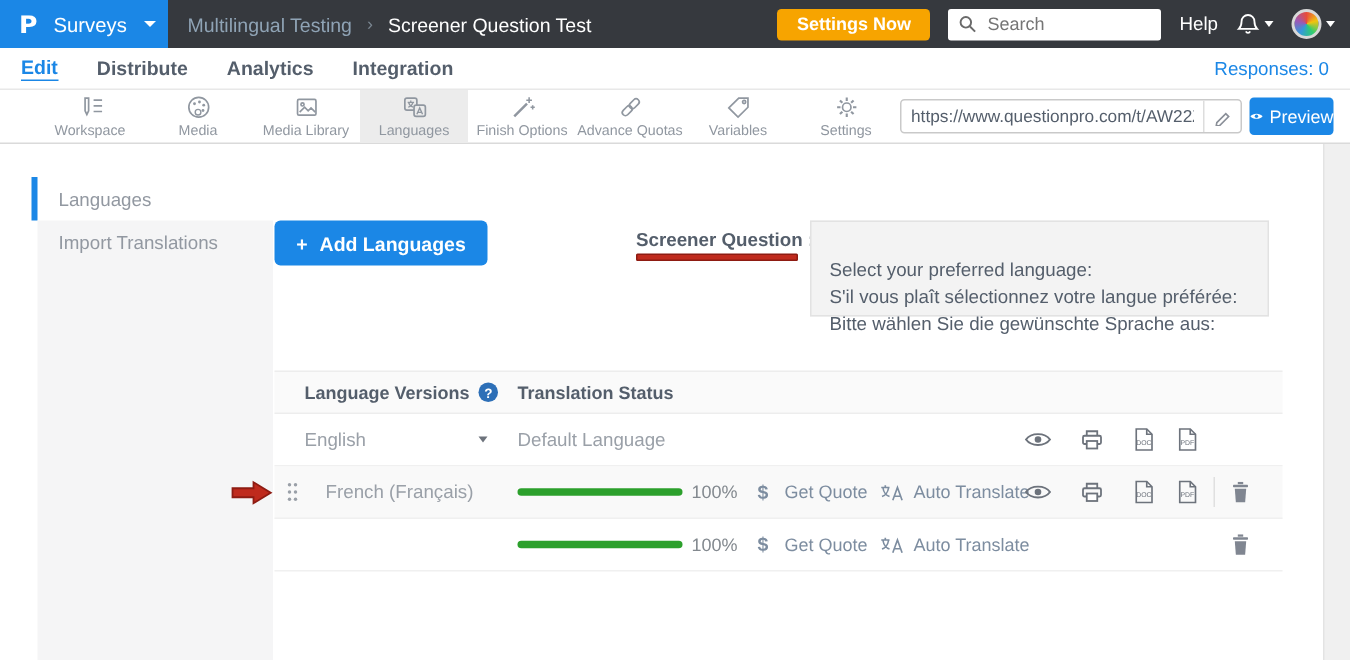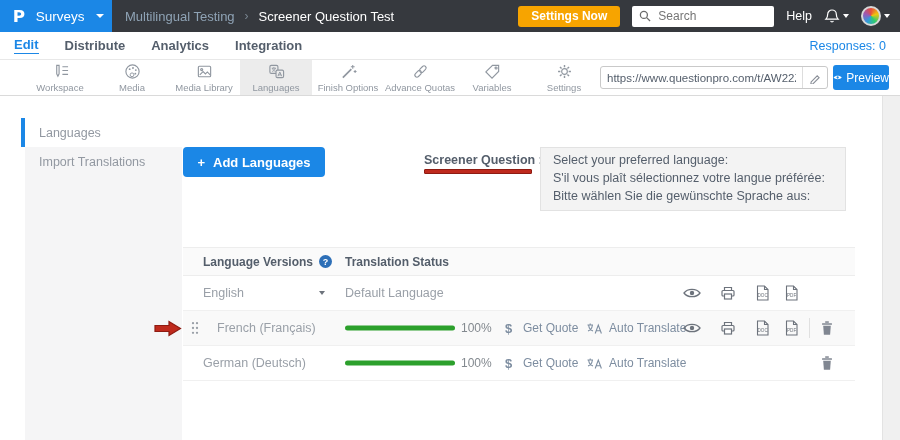--- a/index.html
+++ b/index.html
@@ -38,21 +38,21 @@
   .previewbtn{position:absolute;left:833px;top:65px;width:56px;height:25px;background:#1b87e6;border:none;border-radius:3px;color:#fff;font-size:12px;font-family:"Liberation Sans",sans-serif;display:flex;align-items:center;justify-content:center;gap:4px;cursor:pointer;padding:0;}
   
   .rightstrip{position:absolute;top:96px;left:882px;width:18px;height:344px;background:#f0f0f0;border-left:1px solid #e3e3e3;box-sizing:border-box;}
   .sidebar{position:absolute;left:21px;top:118px;width:161px;height:322px;display:flex;flex-direction:column;}
   .sb-item{height:29px;display:flex;align-items:center;padding-left:14px;font-size:12.5px;color:#9298a1;background:#f5f5f6;margin-left:4px;cursor:pointer;}
   .sb-item.active{background:#fff;border-left:4px solid #1b87e6;margin-left:0;padding-left:14px;}
   .sb-fill{flex:1;background:#f5f5f6;margin-left:4px;}
   .addbtn{position:absolute;left:183px;top:147px;width:142px;height:30px;background:#1b87e6;border:none;border-radius:4px;color:#fff;font-size:13px;font-weight:bold;font-family:"Liberation Sans",sans-serif;display:flex;align-items:center;justify-content:center;gap:8px;cursor:pointer;}
   .screener-label{position:absolute;left:424px;top:153px;font-size:12.5px;font-weight:bold;color:#545e6b;}
   .red-underline{position:absolute;left:424px;top:169px;width:108px;height:5px;background:#bf2a1d;border:1px solid #8e1b12;box-sizing:border-box;border-radius:1px;}
-  .screener-box{position:absolute;left:540px;top:147px;width:306px;height:64px;background:#f3f3f3;border:1px solid #e2e2e2;box-sizing:border-box;padding:3px 12px;font-size:12.5px;color:#545e6b;line-height:18px;}
+  .screener-box{position:absolute;left:540px;top:147px;width:306px;height:64px;background:#f3f3f3;border:1px solid #e2e2e2;box-sizing:border-box;padding:23px 12px;font-size:12.5px;color:#545e6b;line-height:18px;}
   
   .tbl{position:absolute;left:183px;top:247px;width:672px;}
   .thead{height:29px;background:#fafafa;border-top:1px solid #ededed;border-bottom:1px solid #ededed;box-sizing:border-box;display:flex;align-items:center;padding-left:20px;font-size:12px;font-weight:bold;color:#545e6b;}
   .th-lang{width:142px;display:flex;align-items:center;gap:6px;}
   .helpdot{width:13px;height:13px;border-radius:50%;background:#2d6fb7;color:#fff;font-size:9px;font-weight:bold;display:flex;align-items:center;justify-content:center;cursor:pointer;}
   .trow{position:relative;height:35px;border-bottom:1px solid #f0f0f0;display:flex;align-items:center;padding-left:20px;box-sizing:border-box;font-size:12.5px;color:#9aa0a8;}
   .trow.alt{background:#f9f9f9;}
   .langcell{width:142px;display:flex;align-items:center;}
   .langsel{width:122px;display:flex;align-items:center;justify-content:space-between;cursor:pointer;}
   .tri-g{border-top-color:#6d737c;}
@@ -336,23 +336,20 @@
       <span class="abs p-trash">
           <svg width="14" height="16" viewBox="0 0 14 16">
             <rect x="2" y="3.2" width="10" height="1.6" rx="0.5" fill="#808691"></rect>
             <rect x="5.2" y="1.3" width="3.6" height="1.5" fill="#808691"></rect>
             <path d="M3.2 5.8 h7.6 l-0.7 9 h-6.2 Z" fill="#808691"></path>
           </svg>
         </span>
     </div>
 
     <div class="trow">
-      <div class="langcell">
-        <span>German (Deutsch)</span>
-      </div>
       <span class="abs p-bar"></span>
       <span class="abs p-pct">100%</span>
       <span class="abs p-dollar">$</span>
       <span class="abs p-quote">Get Quote</span>
       <span class="abs p-trans-ic">
           <svg width="17" height="13" viewBox="0 0 17 13" fill="none" stroke="#7d8da0" stroke-width="1.1">
             <path d="M1.5 3.5 h5.5 M4.2 2 v1.5 M2 9.5 C4 8.8 6 6.5 6.3 4 M7 9.5 C5 8.8 3 6.5 2.7 4"></path>
             <path d="M9.2 12 L12.3 3.5 L15.4 12 M10.3 9.3 h4"></path>
           </svg>
         </span>

